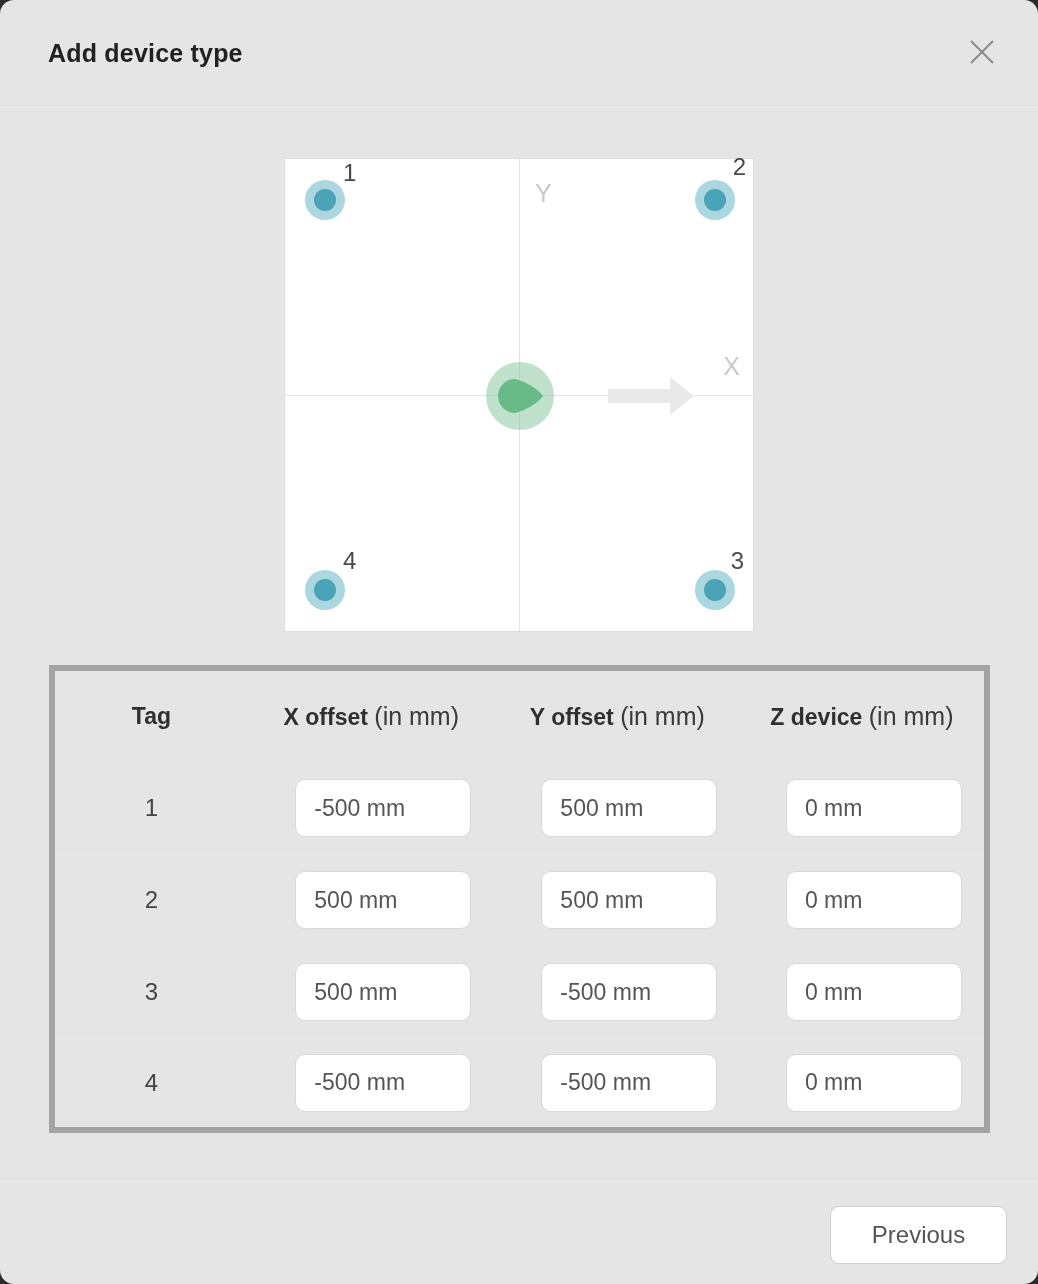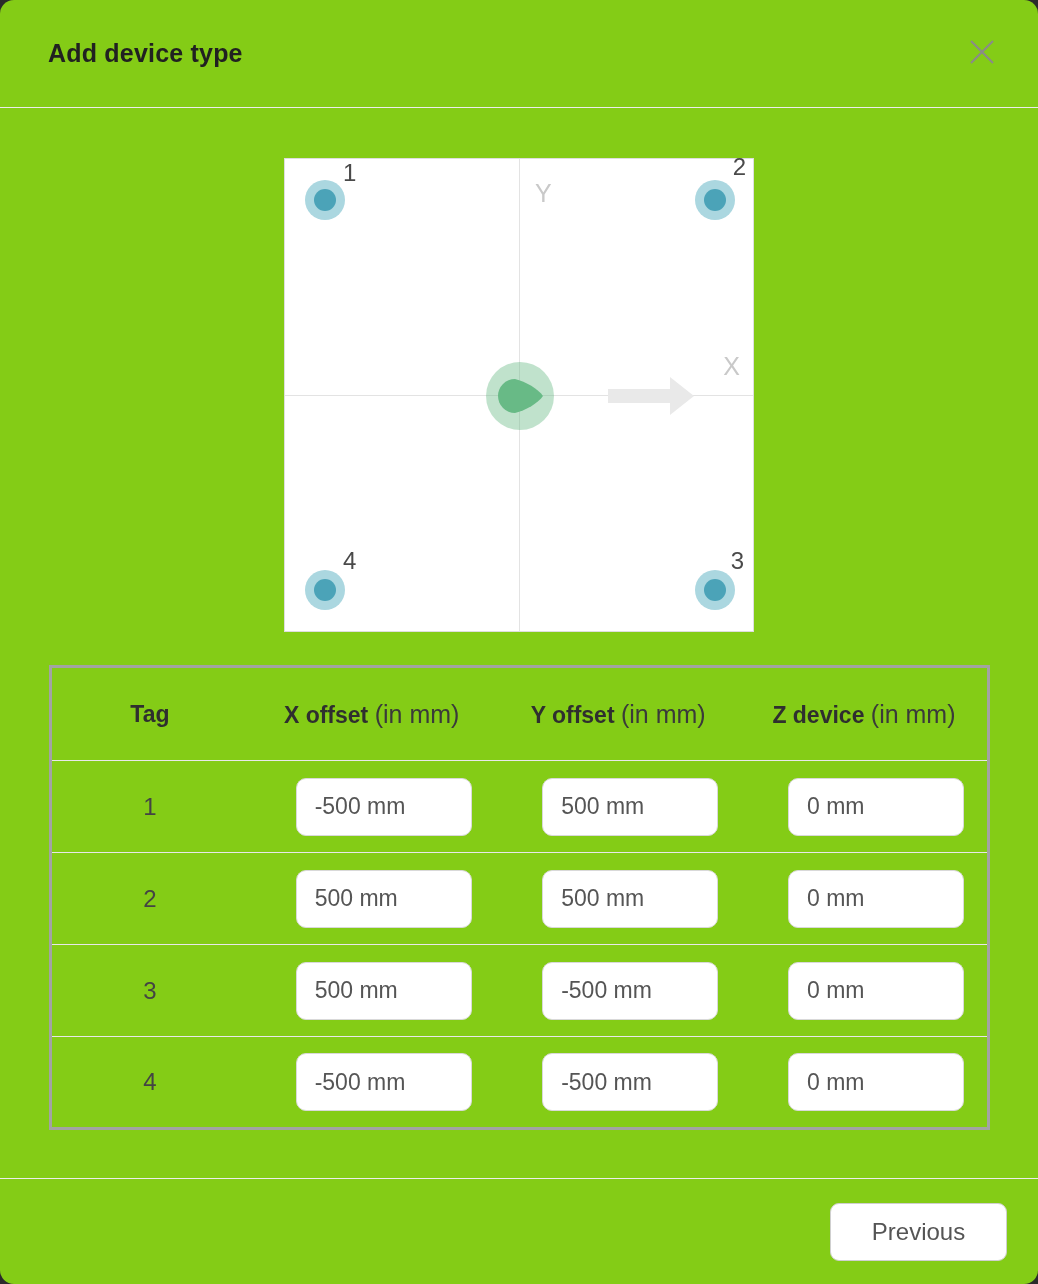--- a/index.html
+++ b/index.html
@@ -4,21 +4,21 @@
 <style>
   * { box-sizing: border-box; margin: 0; padding: 0; }
   html, body {
     width: 1038px; height: 1284px;
     background: #2b2b2b;
     font-family: "Liberation Sans", sans-serif;
   }
   .modal {
     position: absolute; inset: 0;
     width: 1038px; height: 1284px;
-    background: #84cc16;
+    background: #e5e5e5;
     border-radius: 14px;
     display: flex; flex-direction: column;
     overflow: hidden;
   }
   
   .modal-header {
     height: 108px; flex: 0 0 108px;
     display: flex; align-items: center; justify-content: space-between;
     padding: 0 36px 0 48px;
     border-bottom: 1px solid #ececec;
@@ -65,21 +65,21 @@
   .tag-num.n-2 { right: 7px;  top: -6px; }
   .tag-num.n-3 { right: 9px;  top: 388px; }
   .tag-num.n-4 { left: 58px;  top: 388px; }
   .origin-marker { position: absolute; left: 201px; top: 203px; width: 68px; height: 68px; }
   .x-arrow { position: absolute; left: 323px; top: 218px; width: 86px; height: 38px; }
   
   .offset-table {
     width: 941px;
     margin: 33px auto 0;
     border-collapse: collapse;
-    border: 3px solid #a3a3a3;
+    border: 6px solid #a3a3a3;
   }
   .offset-table th {
     height: 94px;
     font-size: 23px; font-weight: bold; color: #2f2f2f;
     text-align: center; vertical-align: middle;
     border-bottom: 1px solid #e8e8e8;
   }
   .th-unit { font-size: 25px; font-weight: normal; color: #3a3a3a; }
   .offset-table td {
     height: 92px;

